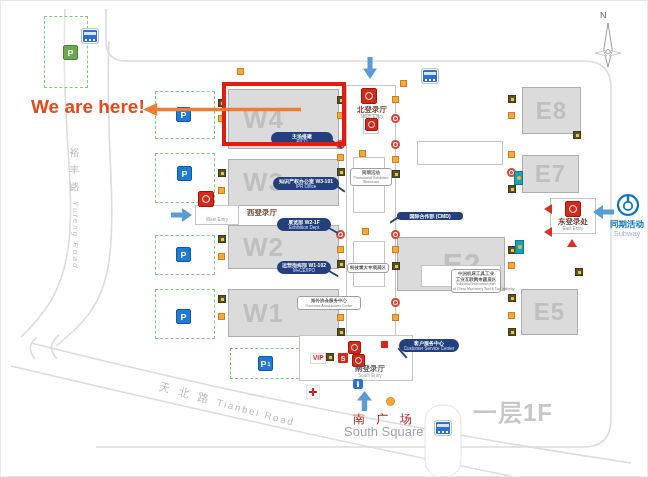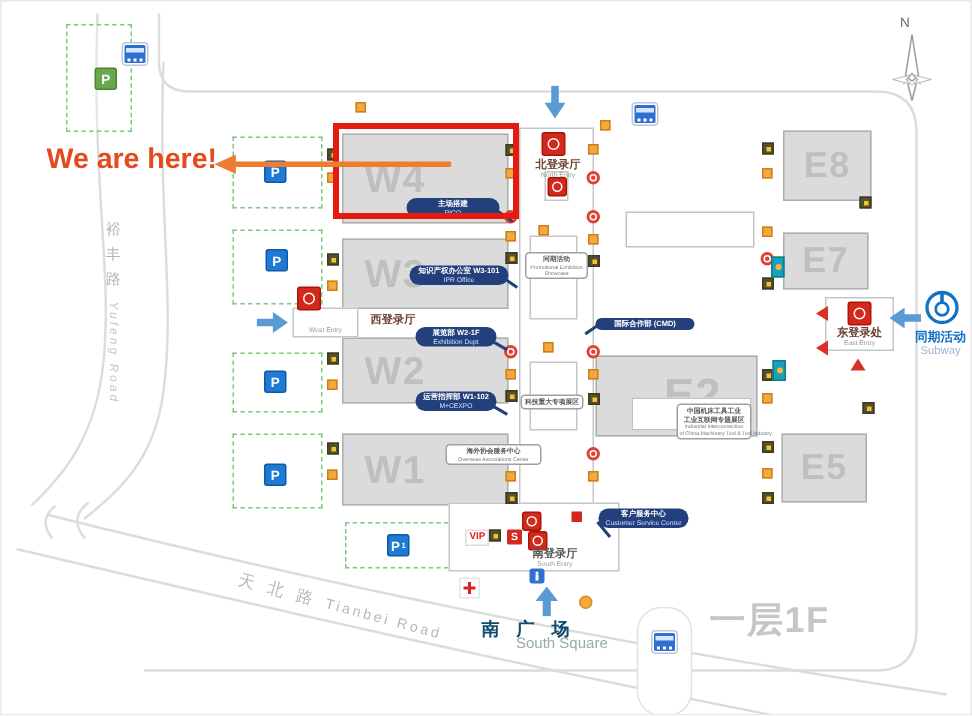--- a/index.html
+++ b/index.html
@@ -103,22 +103,22 @@
   #co-overseas{left:296px;top:295px;width:64px;}
   #co-mt{left:450px;top:268px;width:50px;}
   
   .road-label{position:absolute;color:#b5b5b5;z-index:2;white-space:nowrap;}
   #yufeng-cn{left:66px;top:138px;writing-mode:vertical-rl;font-size:10px;letter-spacing:7px;}
   #yufeng-en{left:70px;top:200px;writing-mode:vertical-rl;font-size:8px;font-style:italic;color:#c4c4c4;letter-spacing:2px;}
   #tianbei{left:160px;top:378px;transform:rotate(15deg);transform-origin:0 0;font-size:11px;letter-spacing:3px;color:#b8b8b8;}
   #tianbei .en{font-size:9.5px;letter-spacing:2px;}
   
   #floor-label{left:472px;top:396px;font-size:24px;font-weight:bold;color:#c6c6c6;letter-spacing:1px;z-index:2;}
-  #south-square-cn{left:320px;top:410px;font-size:12px;font-weight:bold;color:#0c4a6e;letter-spacing:4px;z-index:3;}
-  #south-square-en{left:343px;top:423px;font-size:10px;color:#9aa;z-index:3;}
+  #south-square-cn{left:352px;top:410px;font-size:12px;font-weight:normal;color:#b91c1c;letter-spacing:4px;z-index:3;}
+  #south-square-en{left:343px;top:423px;font-size:13px;color:#9aa;z-index:3;}
   
   #subway-cn{left:604px;top:218px;width:44px;text-align:center;font-size:8.5px;font-weight:bold;color:#1273c4;z-index:3;}
   #subway-en{left:604px;top:228px;width:44px;text-align:center;font-size:7.5px;color:#9fb3cd;z-index:3;}
   
   #compass-n{left:599px;top:9px;font-size:9px;color:#666;z-index:2;}
   
   .mk{position:absolute;box-sizing:border-box;z-index:4;}
   .mk-wc{width:8px;height:8px;background:#55512e;border:1px solid #3c3a20;}
   .mk-wc i{display:block;width:3px;height:3px;background:#f0c52e;margin:1.5px auto 0;}
   .mk-sq{width:7px;height:7px;background:#f5a93c;border:1px solid #cc7f1c;}

